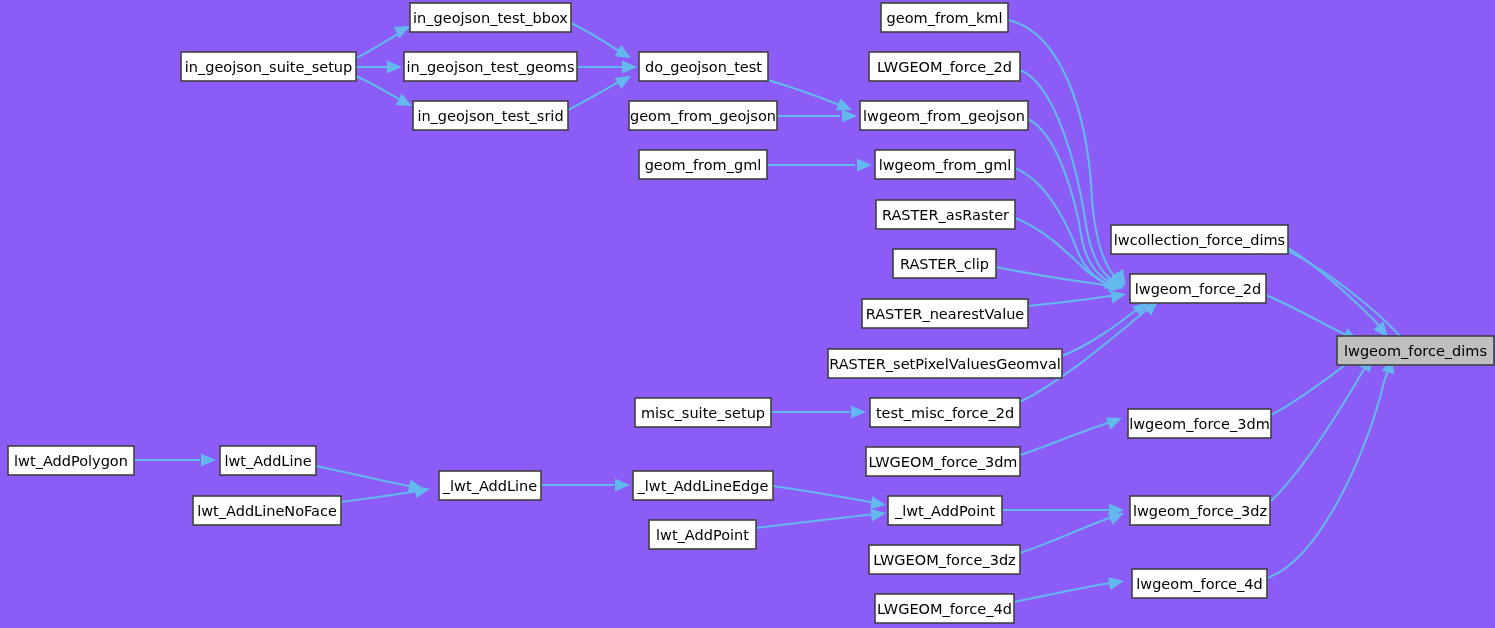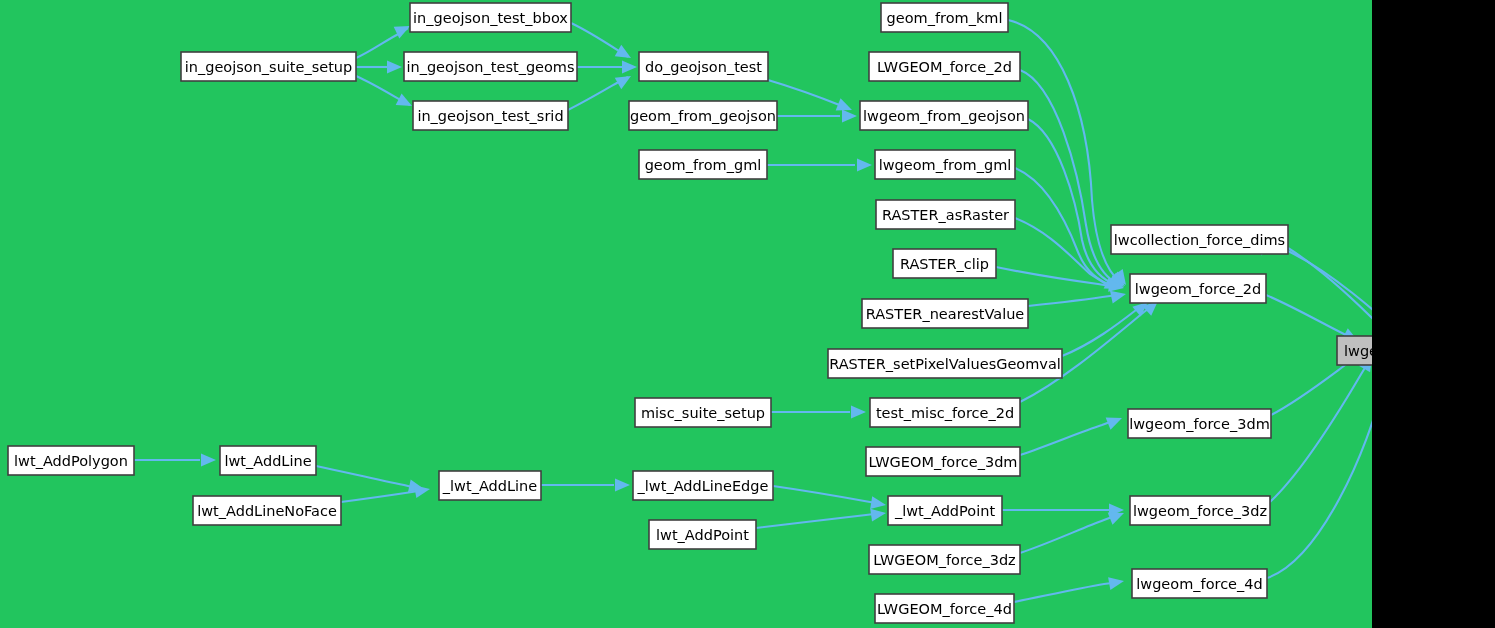--- a/index.html
+++ b/index.html
@@ -2,23 +2,23 @@
 <html><head>
 <meta charset="utf-8">
 <style>
   html, body {
     margin: 0;
     padding: 0;
     background: #000000;
   }
   #canvas-wrap {
     position: relative;
-    width: 1372px;
+    width: 1495px;
     height: 628px;
-    background: #22c55e;
+    background: #8b5cf6;
     overflow: hidden;
   }
   svg#graph {
     position: absolute;
     top: 0; left: 0;
     width: 1495px;
     height: 628px;
     display: block;
   }
   .node-box {

